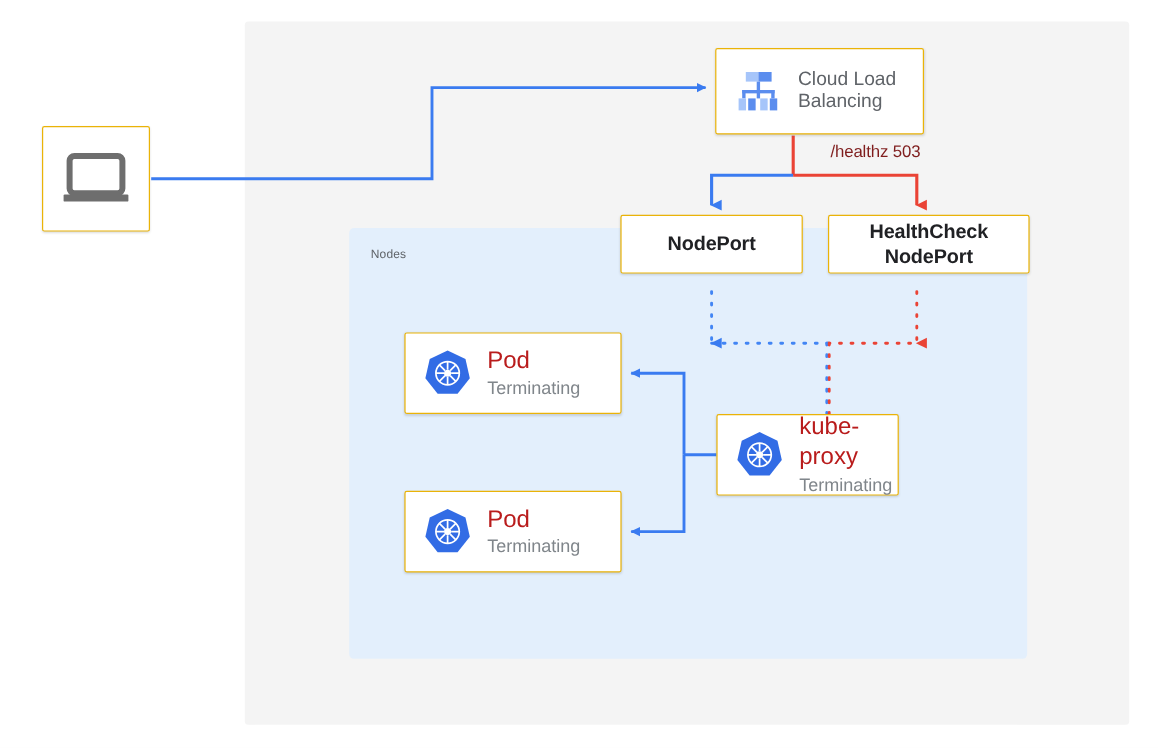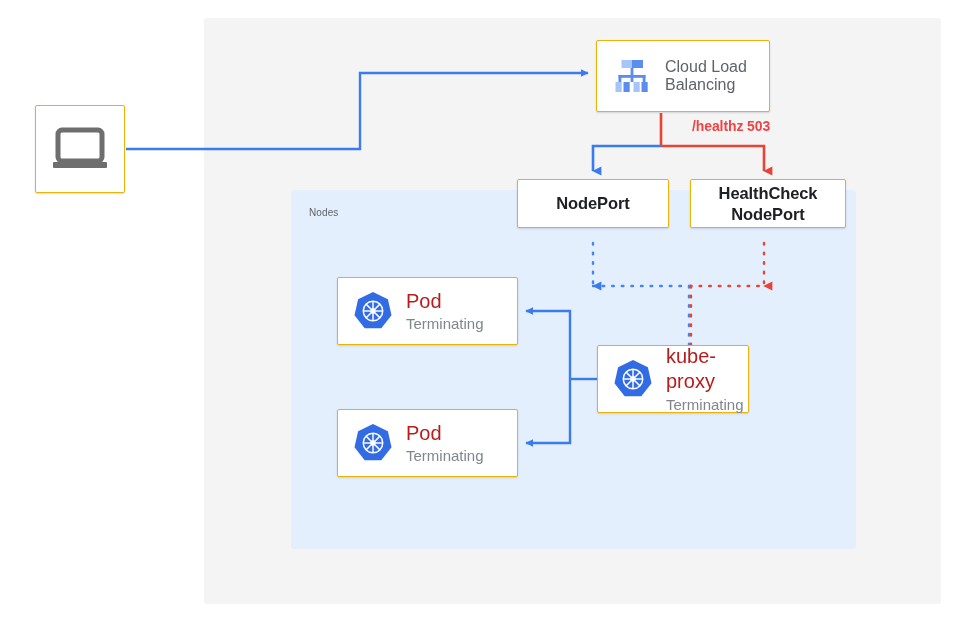--- a/index.html
+++ b/index.html
@@ -88,32 +88,32 @@
     font-weight: bold;
     color: #202124;
     letter-spacing: -0.1px;
     line-height: 1.22;
   }
   .healthz-label {
     position: absolute;
     left: 692px;
     top: 118px;
     font-size: 14px;
-    font-weight: bold;
-    color: #ef4444;
+    font-weight: normal;
+    color: #7f1d1d;
     letter-spacing: -0.1px;
   }
   
   #client-card { left: 35px; top: 105px; width: 90px; height: 88px; }
   
   #clb-card { left: 596px; top: 40px; width: 174px; height: 72px; }
   
   #nodeport-card { left: 517px; top: 179px; width: 152px; height: 49px; }
   
-  #hcnodeport-card { left: 690px; top: 179px; width: 156px; height: 49px; }
+  #hcnodeport-card { left: 690px; top: 179px; width: 168px; height: 49px; }
   
   #pod1-card { left: 337px; top: 277px; width: 181px; height: 68px; }
   #pod2-card { left: 337px; top: 409px; width: 181px; height: 68px; }
   
   #kubeproxy-card { left: 597px; top: 345px; width: 152px; height: 68px; }
   svg.wires {
     position: absolute;
     left: 0;
     top: 0;
     width: 965px;

